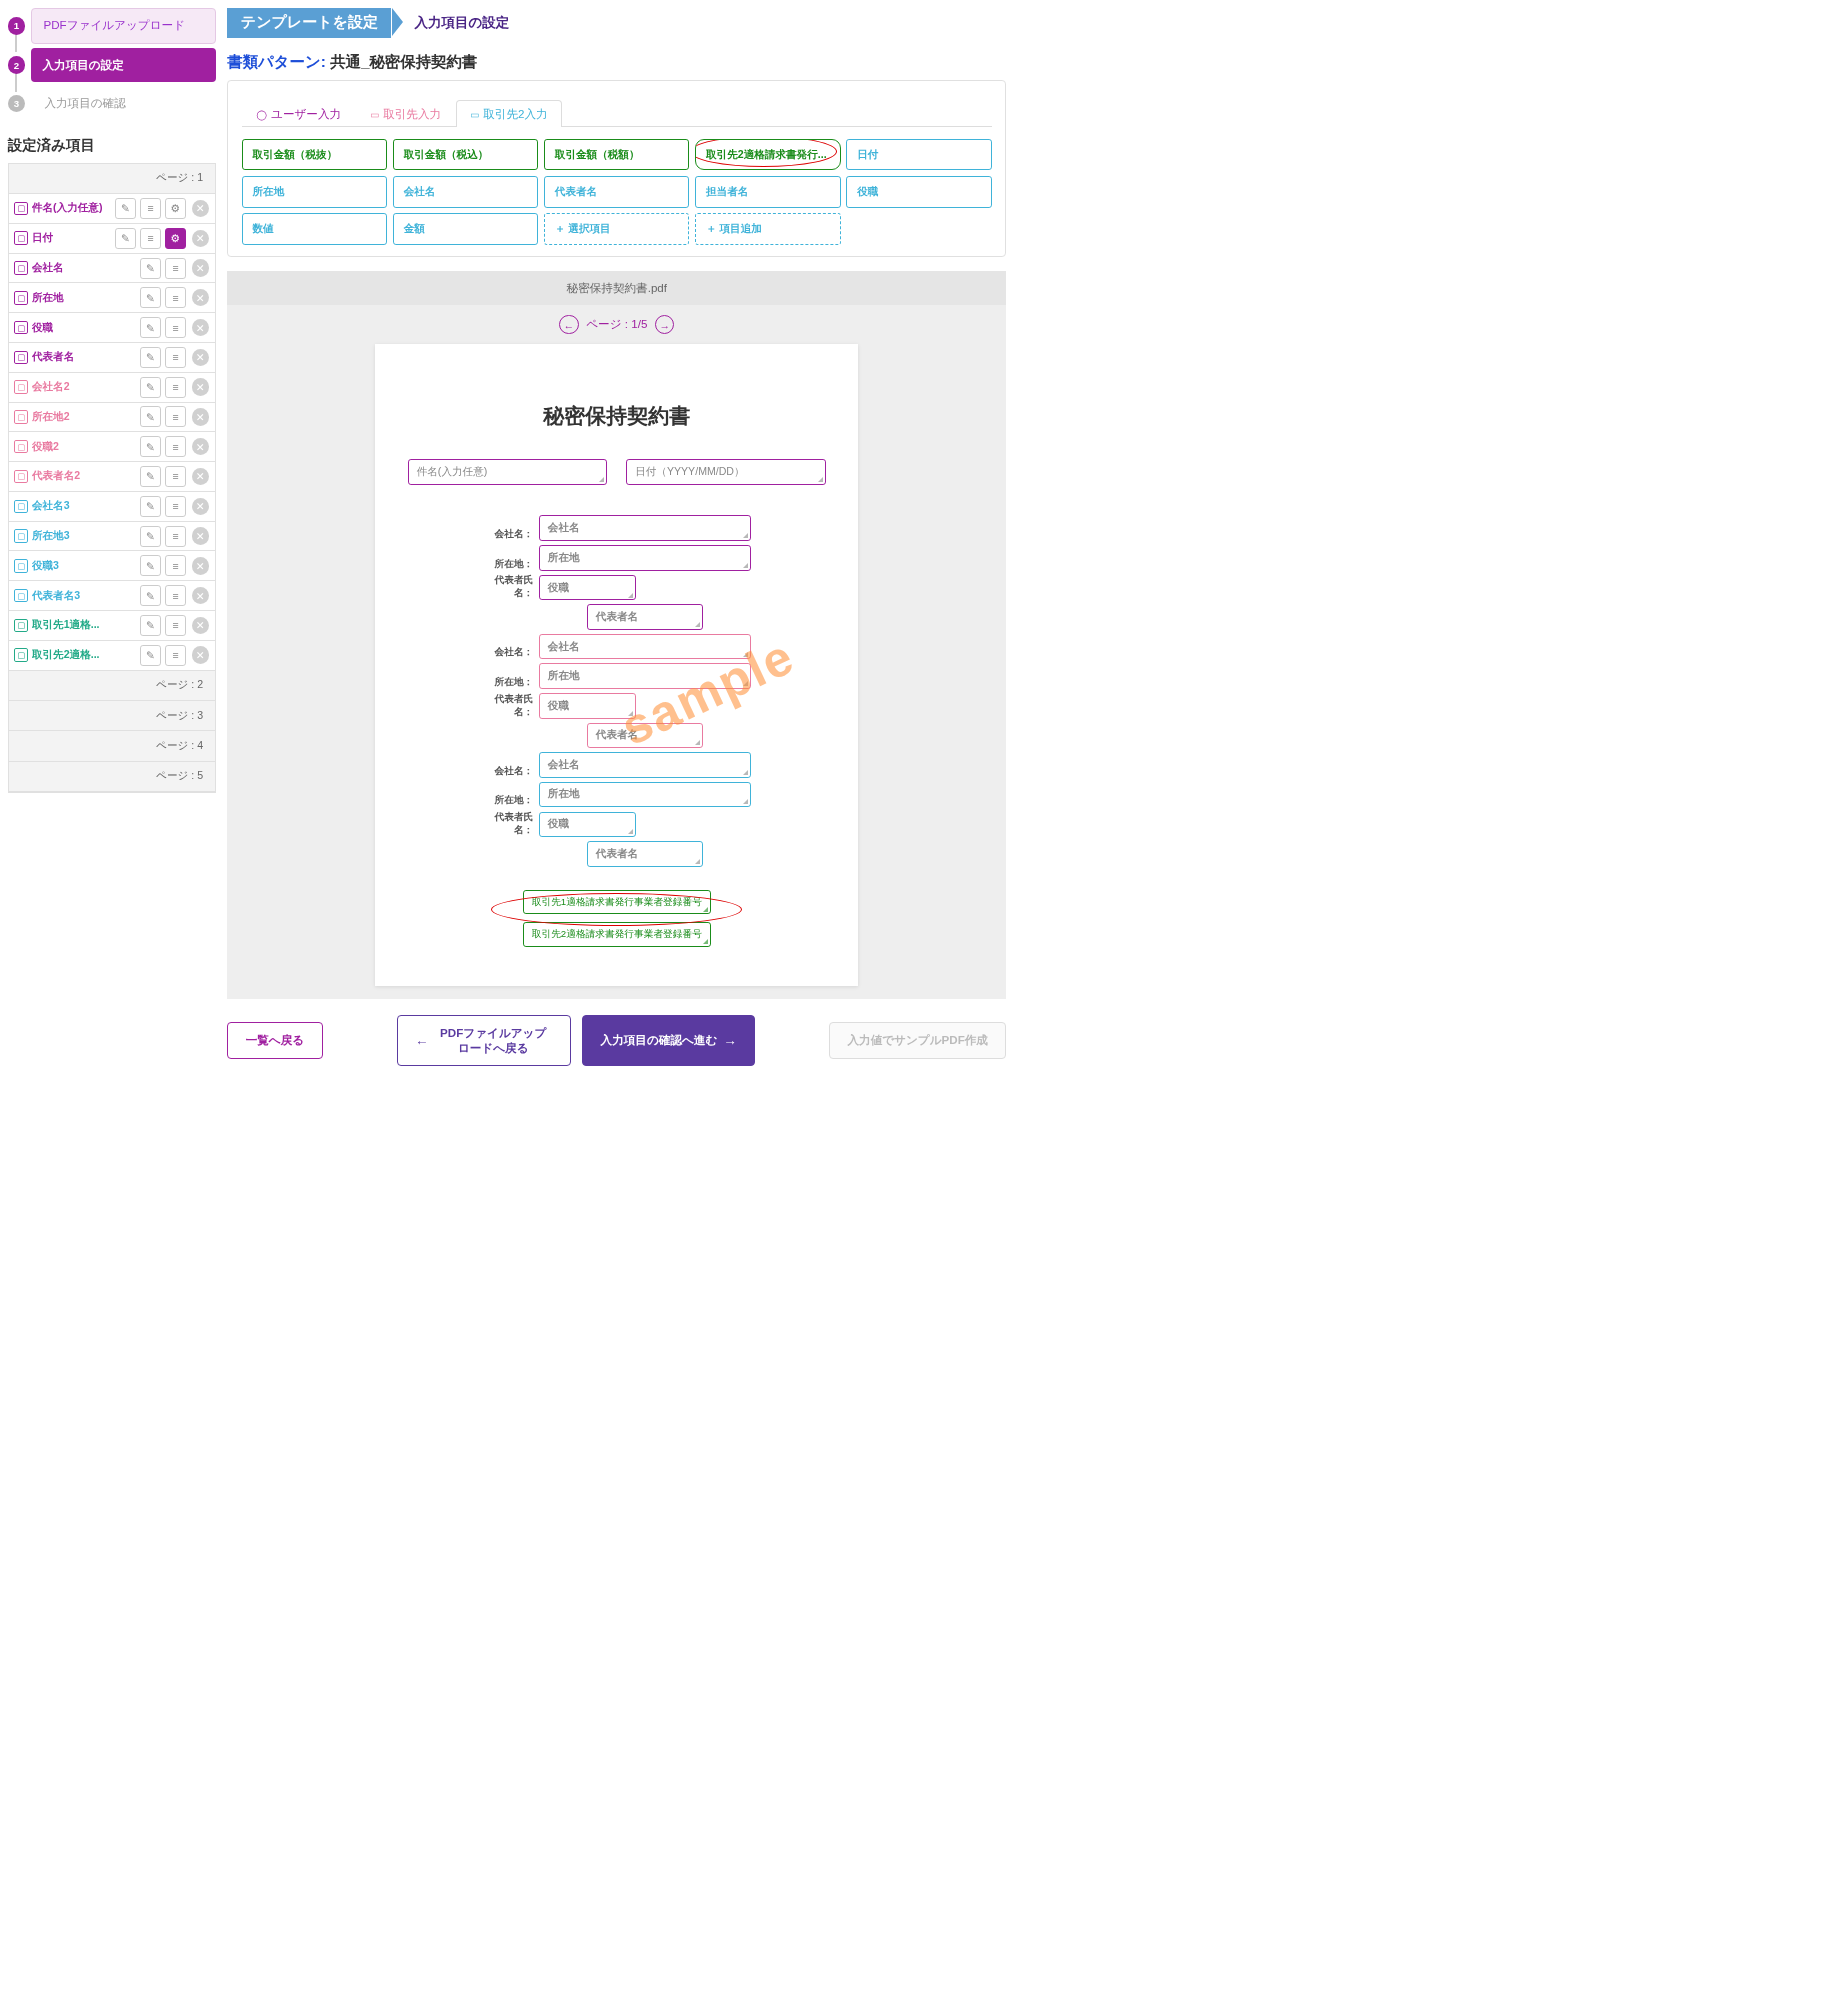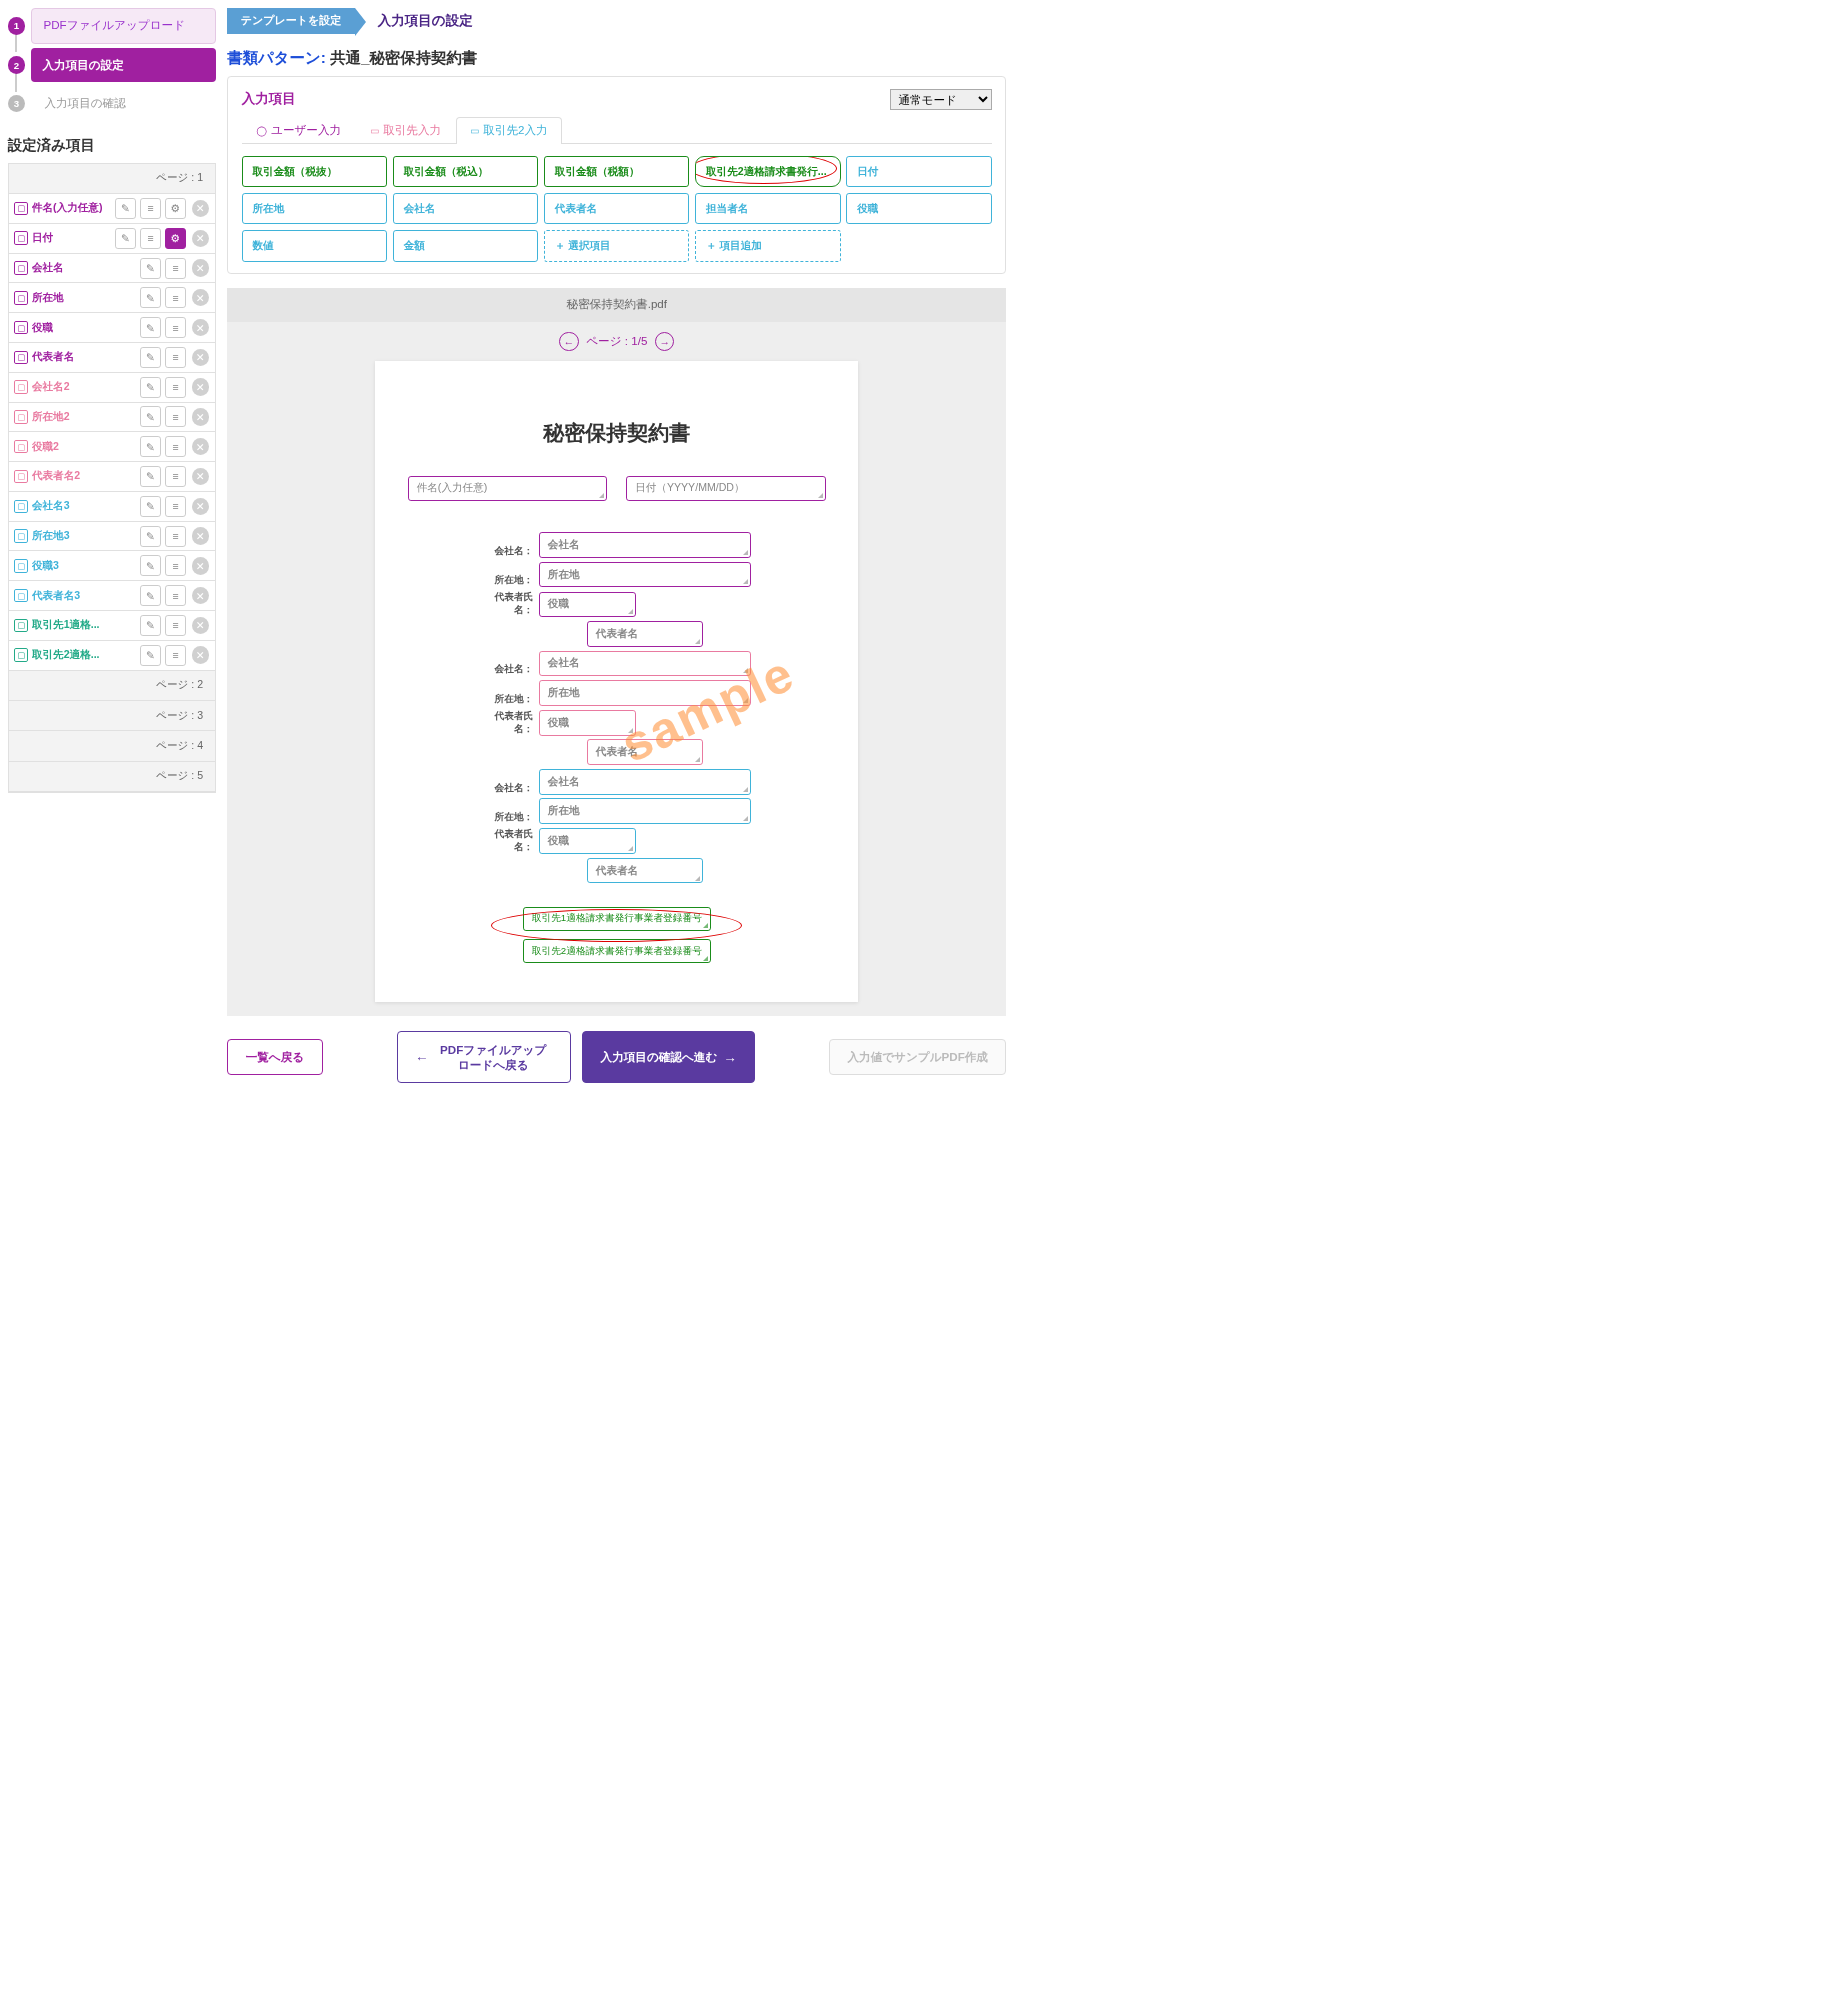--- a/index.html
+++ b/index.html
@@ -33,21 +33,21 @@
 .item-label.pink { color: #e97aa0; }
 .item-label.cyan { color: #3fb3d9; }
 .item-label.green { color: #2a8; }
 .icon-btn { width: 21px; height: 21px; border: 1px solid #ccc; border-radius: 2.9px; background: #fff; display: inline-flex; align-items: center; justify-content: center; color: #888; cursor: pointer; font-size: 10.6px; flex-shrink: 0; }
 .icon-btn.filled { background: #a020a0; color: #fff; border-color: #a020a0; }
 .close-btn { width: 17.4px; height: 17.4px; border-radius: 50%; background: #d0d0d0; color: #fff; display: inline-flex; align-items: center; justify-content: center; font-size: 10.6px; cursor: pointer; flex-shrink: 0; margin-left: 1.9px; }
 
 
 .right-col { flex: 1; min-width: 0; }
 .breadcrumb { display: flex; align-items: center; margin-bottom: 13.5px; }
-.crumb-chev { background: #5a9fd4; color: #fff; padding: 5.8px 13.5px; font-size: 11px; font-weight: bold; position: relative; }
+.crumb-chev { background: #5a9fd4; color: #fff; padding: 5.8px 13.5px; font-size: 15px; font-weight: bold; position: relative; }
 .crumb-chev::after { content: ''; position: absolute; right: -11.6px; top: 0; border-top: 14.5px solid transparent; border-bottom: 14.5px solid transparent; border-left: 11.6px solid #5a9fd4; }
 .crumb-plain { color: #4a2585; font-weight: bold; margin-left: 23px; font-size: 13.5px; }
 
 .section-title { margin: 9.7px 0 7.7px 0; font-size: 15.4px; }
 .section-title .lbl { color: #1d4ed8; font-weight: bold; }
 .section-title .val { color: #333; font-weight: bold; }
 
 .panel { border: 1px solid #e0e0e0; border-radius: 3.9px; padding: 11.6px 13.5px; background: #fff; margin-bottom: 13.5px; }
 .panel-top { display: flex; justify-content: space-between; align-items: center; }
 .panel-heading { color: #a020a0; font-weight: bold; font-size: 13.5px; }
@@ -269,26 +269,20 @@
       <div class="crumb-chev">テンプレートを設定</div>
       <div class="crumb-plain">入力項目の設定</div>
     </div>
 
     <div class="section-title">
       <span class="lbl">書類パターン:</span>
       <span class="val">共通_秘密保持契約書</span>
     </div>
 
     <div class="panel">
-      <div class="panel-top">
-        <div class="panel-heading">入力項目</div>
-        <select class="mode">
-          <option>通常モード</option>
-        </select>
-      </div>
       <div class="tabs" id="tabs">
           <div class="tab purple ">
             <span class="tab-icon">◯</span>
             <span>ユーザー入力</span>
           </div>
           <div class="tab pink ">
             <span class="tab-icon">▭</span>
             <span>取引先入力</span>
           </div>
           <div class="tab cyan active">

